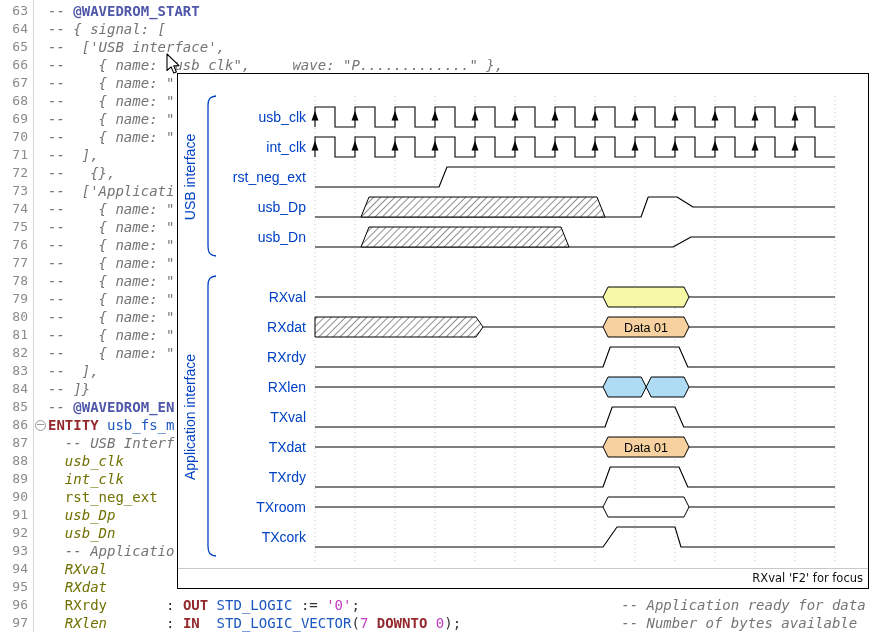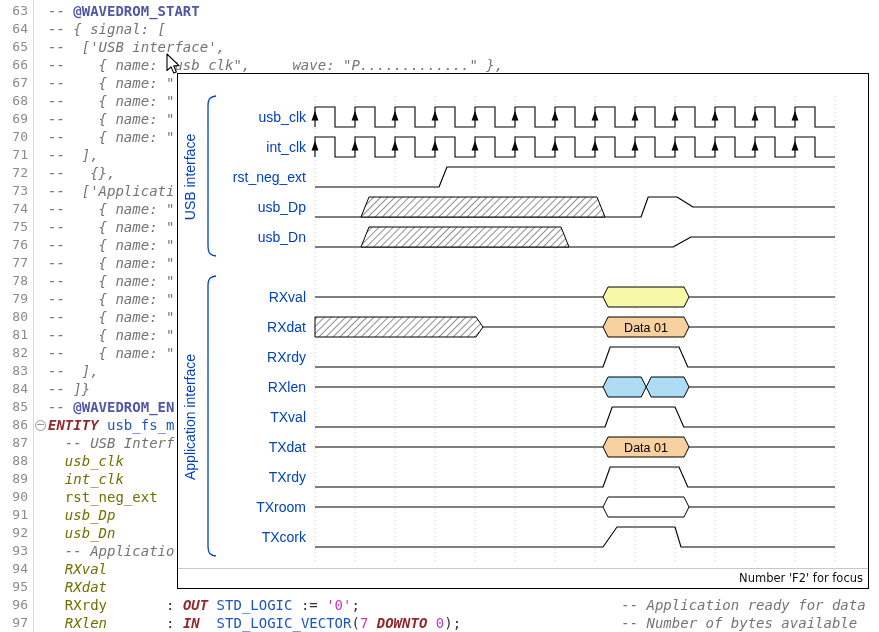--- a/index.html
+++ b/index.html
@@ -7,21 +7,21 @@
          font-family:"DejaVu Sans Mono",monospace;}
   
   #editor{position:absolute;inset:0;background:#fff;}
   #gutter{position:absolute;left:0;top:2px;width:28px;text-align:right;
           color:#8a8a8a;font-size:13px;line-height:18px;white-space:pre;}
   #gutter-sep{position:absolute;left:33px;top:0;width:1px;height:632px;background:#d9d9d9;}
   #code-lines{position:absolute;left:48px;top:2px;font-size:14px;line-height:18px;white-space:pre;}
   .code-line{height:18px;}
   .tok-com{color:#757575;font-style:italic;}
   .tok-tag{color:#4f57a8;font-weight:bold;margin-top:40px;}
-  .tok-kw{color:#93282c;font-weight:bold;font-style:italic;}
+  .tok-kw{color:#93282c;font-weight:bold;}
   .tok-typ{color:#1c56c0;font-weight:normal;}
   .tok-sig{color:#707000;font-style:italic;}
   .tok-sigu{color:#707000;}
   .tok-lit{color:#c13ac1;}
   .tok-pun{color:#333;}
   
   #fold-86{position:absolute;left:35px;top:420px;width:9px;height:9px;border:1px solid #9a9a9a;
            border-radius:50%;background:#fff;}
   #fold-86::after{content:"";position:absolute;left:1px;right:1px;top:3px;height:1px;background:#9a9a9a;}
   
@@ -135,21 +135,21 @@
         <text x="468" y="377.5" text-anchor="middle" fill="#000" font-size="12.5" font-family="&quot;Liberation Sans&quot;,sans-serif">Data 01</text>
         <text x="128" y="408" text-anchor="end" fill="#0041c4" font-size="14" font-family="&quot;Liberation Sans&quot;,sans-serif">TXrdy</text>
         <polyline points="137,413 425,413 432.2,393 501,393 509.8,413 657,413" stroke="#000000" stroke-width="1.1" fill="none" stroke-linejoin="round"></polyline>
         <text x="128" y="438" text-anchor="end" fill="#0041c4" font-size="14" font-family="&quot;Liberation Sans&quot;,sans-serif">TXroom</text>
         <polyline points="137,433 425,433" stroke="#000000" stroke-width="1.1" fill="none" stroke-linejoin="round"></polyline>
         <polyline points="511,433 657,433" stroke="#000000" stroke-width="1.1" fill="none" stroke-linejoin="round"></polyline>
         <polygon points="425,433 430,423 506,423 511,433 506,443 430,443" fill="#ffffff" stroke="#000" stroke-width="1" stroke-linejoin="round"></polygon>
         <text x="128" y="468" text-anchor="end" fill="#0041c4" font-size="14" font-family="&quot;Liberation Sans&quot;,sans-serif">TXcork</text>
         <polyline points="137,473 425,473 439,453 497,453 503,473 657,473" stroke="#000000" stroke-width="1.1" fill="none" stroke-linejoin="round"></polyline>
       </svg>
-    <div id="popup-status">Number 'F2' for focus</div>
+    <div id="popup-status">RXval 'F2' for focus</div>
   </div>
 
   <div id="cursor">
     <svg width="16" height="22" viewBox="0 0 16 22">
       <path d="M1,1 L1,17.5 L5.1,13.9 L7.8,20.1 L10.4,19 L7.7,12.9 L13,12.6 Z" fill="#fff" stroke="#000" stroke-width="1.1" stroke-linejoin="round"></path>
     </svg>
   </div>
 
 </div>
 

